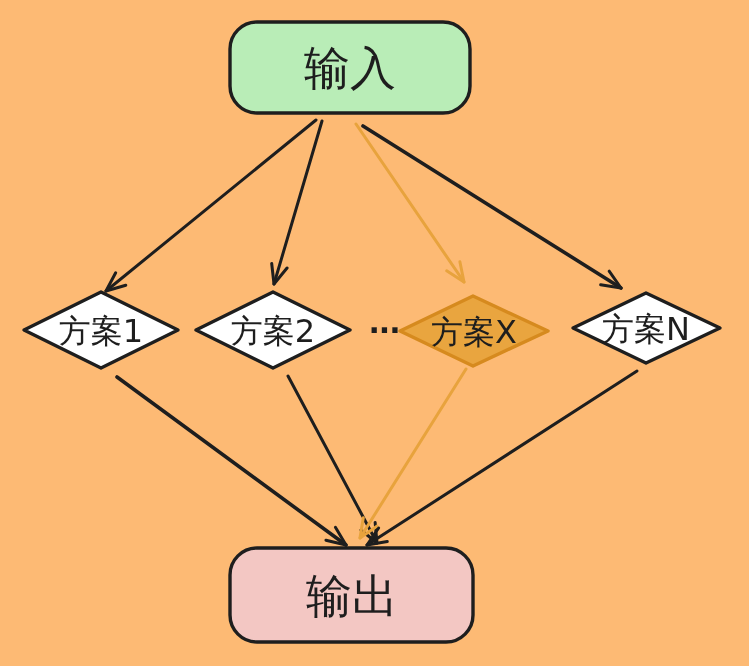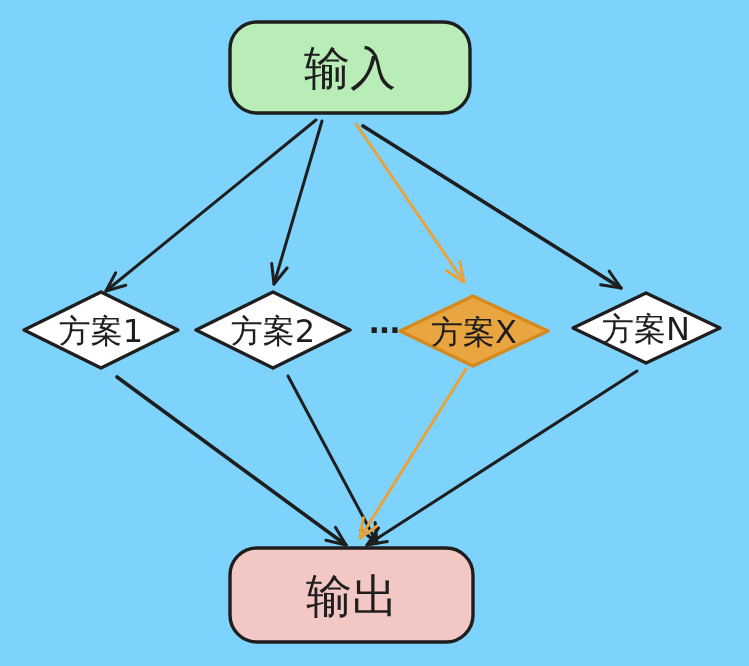--- a/index.html
+++ b/index.html
@@ -4,21 +4,21 @@
 <style>
   html, body {
     margin: 0;
     padding: 0;
     background: #ffffff;
   }
   .canvas {
     position: relative;
     width: 749px;
     height: 666px;
-    background: #7dd3fc;
+    background: #fdba74;
     overflow: hidden;
   }
   svg { display: block; }
   text {
     font-family: "DejaVu Sans", "Liberation Sans", sans-serif;
     fill: #1e1e1e;
     text-anchor: middle;
     user-select: none;
   }
   .box-label   { font-size: 46px; font-weight: 500; }

